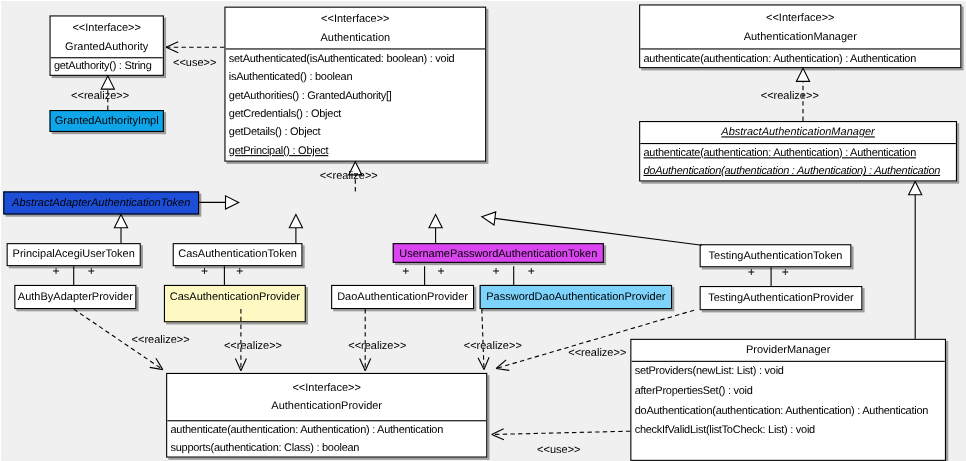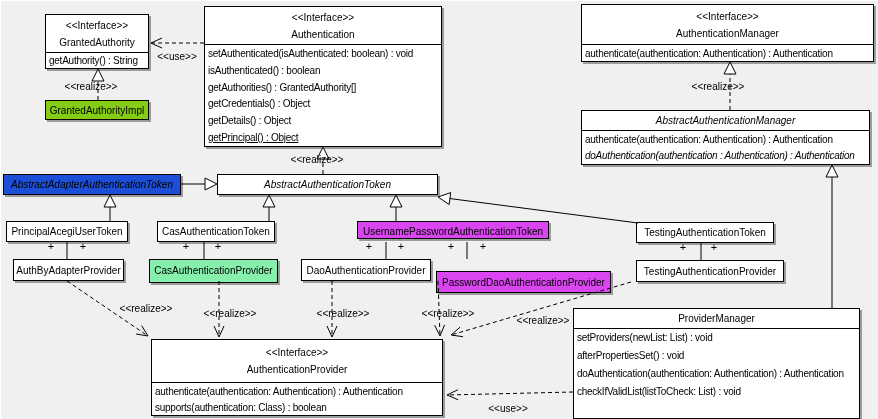--- a/index.html
+++ b/index.html
@@ -27,21 +27,21 @@
 <div id="diagram" style="background: rgb(240, 240, 240); width: 878px; height: 419px;">
   <div class="uml-class" style="left: 44px; top: 13px; width: 104px; height: 55px; background: rgb(255, 255, 255);">
       <div class="uml-title sep" style="height: 37px;">
         <div class="uml-stereo">&lt;&lt;Interface&gt;&gt;</div>
         <div class="uml-name">GrantedAuthority</div>
       </div>
       <div class="uml-body">
         <div class="uml-method" style="height: 15px;">getAuthority() : String</div>
       </div>
     </div>
-    <div class="uml-class" style="left: 44px; top: 99px; width: 104px; height: 20px; background: #84cc16;">
+    <div class="uml-class" style="left: 44px; top: 99px; width: 104px; height: 20px; background: #0ea5e9;">
       <div class="uml-title" style="height: 18px;">
         <div class="uml-name">GrantedAuthorityImpl</div>
       </div>
     </div>
     <div class="uml-class" style="left: 203px; top: 5px; width: 238px; height: 141px; background: rgb(255, 255, 255);">
       <div class="uml-title sep" style="height: 37px;">
         <div class="uml-stereo">&lt;&lt;Interface&gt;&gt;</div>
         <div class="uml-name">Authentication</div>
       </div>
       <div class="uml-body">
@@ -55,39 +55,34 @@
     </div>
     <div class="uml-class" style="left: 580px; top: 3px; width: 293px; height: 58px; background: rgb(255, 255, 255);">
       <div class="uml-title sep" style="height: 39px;">
         <div class="uml-stereo">&lt;&lt;Interface&gt;&gt;</div>
         <div class="uml-name">AuthenticationManager</div>
       </div>
       <div class="uml-body">
         <div class="uml-method" style="height: 16px;">authenticate(authentication: Authentication) : Authentication</div>
       </div>
     </div>
-    <div class="uml-class" style="left: 580px; top: 109px; width: 289px; height: 55px; background: rgb(255, 255, 255);">
+    <div class="uml-class" style="left: 580px; top: 109px; width: 289px; height: 55px; background: rgb(255, 255, 255); text-decoration: underline;">
       <div class="uml-title sep" style="height: 19px;">
         <div class="uml-name it">AbstractAuthenticationManager</div>
       </div>
       <div class="uml-body">
         <div class="uml-method" style="height: 16.5px;">authenticate(authentication: Authentication) : Authentication</div>
         <div class="uml-method it" style="height: 16.5px;">doAuthentication(authentication : Authentication) : Authentication</div>
       </div>
     </div>
     <div class="uml-class" style="left: 2px; top: 173px; width: 178px; height: 21px; background: #1d4ed8;">
       <div class="uml-title" style="height: 19px;">
         <div class="uml-name it">AbstractAdapterAuthenticationToken</div>
       </div>
     </div>
-    <div class="uml-class" style="left: 216px; top: 173px; width: 221px; height: 21px; background: rgb(255, 255, 255);">
-      <div class="uml-title" style="height: 19px;">
-        <div class="uml-name it">AbstractAuthenticationToken</div>
-      </div>
-    </div>
     <div class="uml-class" style="left: 5px; top: 220px; width: 122px; height: 21px; background: rgb(255, 255, 255);">
       <div class="uml-title" style="height: 19px;">
         <div class="uml-name">PrincipalAcegiUserToken</div>
       </div>
     </div>
     <div class="uml-class" style="left: 156px; top: 220px; width: 118px; height: 21px; background: rgb(255, 255, 255);">
       <div class="uml-title" style="height: 19px;">
         <div class="uml-name">CasAuthenticationToken</div>
       </div>
     </div>
@@ -99,31 +94,31 @@
     <div class="uml-class" style="left: 635px; top: 221px; width: 138px; height: 21px; background: rgb(255, 255, 255);">
       <div class="uml-title" style="height: 19px;">
         <div class="uml-name">TestingAuthenticationToken</div>
       </div>
     </div>
     <div class="uml-class" style="left: 12px; top: 258px; width: 111px; height: 22px; background: rgb(255, 255, 255);">
       <div class="uml-title" style="height: 20px;">
         <div class="uml-name">AuthByAdapterProvider</div>
       </div>
     </div>
-    <div class="uml-class" style="left: 148px; top: 258px; width: 129px; height: 24px; background: #86efac;">
+    <div class="uml-class" style="left: 148px; top: 258px; width: 129px; height: 34px; background: #fef9c3;">
       <div class="uml-title" style="height: 20px;">
         <div class="uml-name">CasAuthenticationProvider</div>
       </div>
     </div>
     <div class="uml-class" style="left: 300px; top: 258px; width: 130px; height: 22px; background: rgb(255, 255, 255);">
       <div class="uml-title" style="height: 20px;">
         <div class="uml-name">DaoAuthenticationProvider</div>
       </div>
     </div>
-    <div class="uml-class" style="left: 435px; top: 270px; width: 175px; height: 22px; background: #d946ef;">
+    <div class="uml-class" style="left: 435px; top: 258px; width: 175px; height: 22px; background: #7dd3fc;">
       <div class="uml-title" style="height: 20px;">
         <div class="uml-name">PasswordDaoAuthenticationProvider</div>
       </div>
     </div>
     <div class="uml-class" style="left: 635px; top: 259px; width: 148px; height: 22px; background: rgb(255, 255, 255);">
       <div class="uml-title" style="height: 20px;">
         <div class="uml-name">TestingAuthenticationProvider</div>
       </div>
     </div>
     <div class="uml-class" style="left: 572px; top: 307px; width: 287px; height: 111px; background: rgb(255, 255, 255);">

